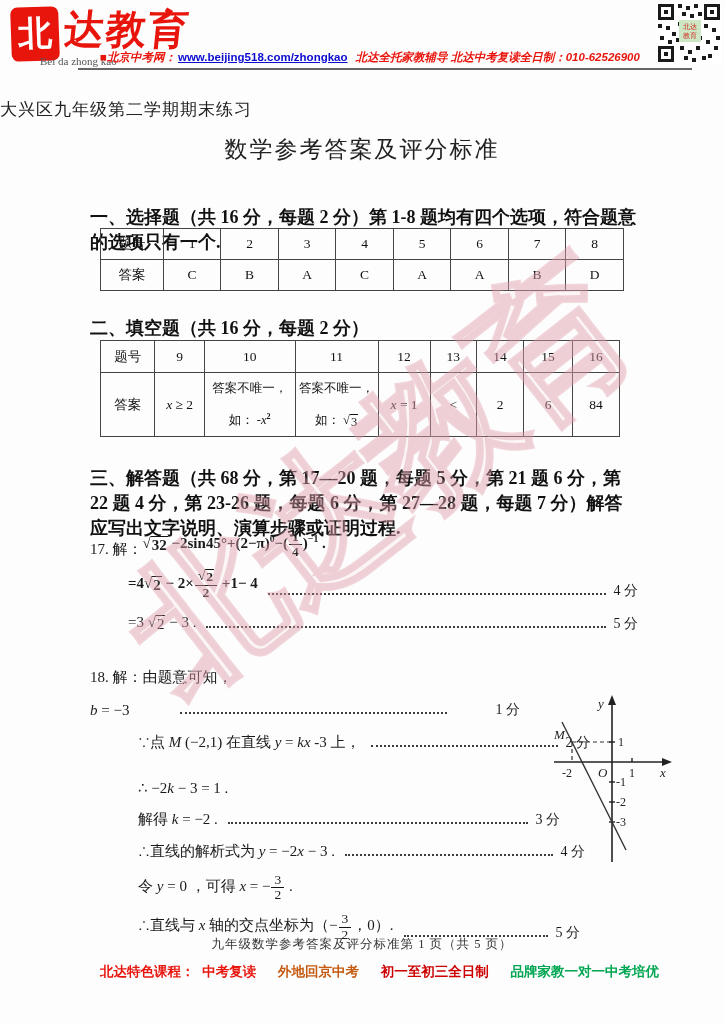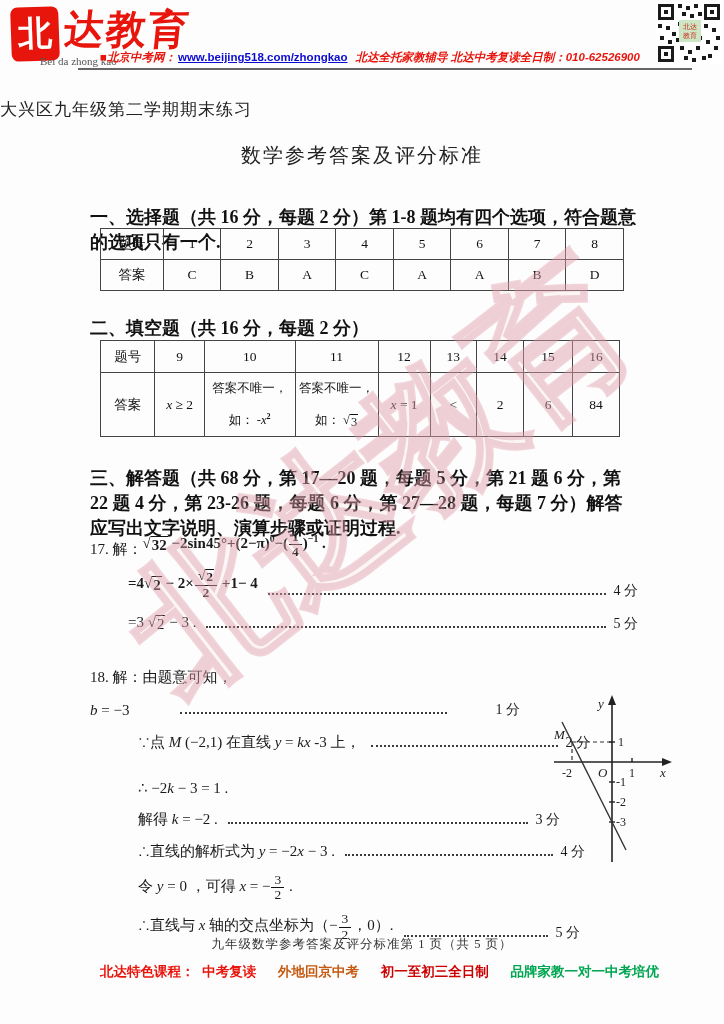--- a/index.html
+++ b/index.html
@@ -37,21 +37,21 @@
   .qr { position:absolute; right:2px; top:2px; width:66px; height:62px; }
   .qr-badge {
     position:absolute; right:23px; top:20px; width:22px; height:22px; background:#cde6c3;
     color:#d02a1e; font-size:7px; line-height:9px; text-align:center; padding-top:2px;
     font-family:"Liberation Sans", sans-serif;
   }
   
   .title1 { position:absolute; left:0; top:98px; width:724px; text-align:left;
     font-family:"Liberation Sans", sans-serif; font-size:17px; letter-spacing:1px; color:#222; }
   .title2 { position:absolute; left:0; top:134px; width:724px; text-align:center;
-    font-family:"Liberation Sans", sans-serif; font-size:20px; letter-spacing:2px; color:#222;margin-top:8px; }
+    font-family:"Liberation Sans", sans-serif; font-size:23px; letter-spacing:2px; color:#222; }
   
   .sec-head { position:absolute; left:90px; width:548px; font-weight:bold; font-size:18px; line-height:25px; color:#111; }
   .sec1 { top:205px; }
   .sec2 { top:316px; }
   .sec3 { top:466px; }
   
   table.ans { border-collapse:collapse; table-layout:fixed; position:absolute; left:100px; background:transparent; }
   table.ans td {
     border:1px solid #444; text-align:center; vertical-align:middle;
     font-size:13.5px; color:#111; padding:2px 2px;

